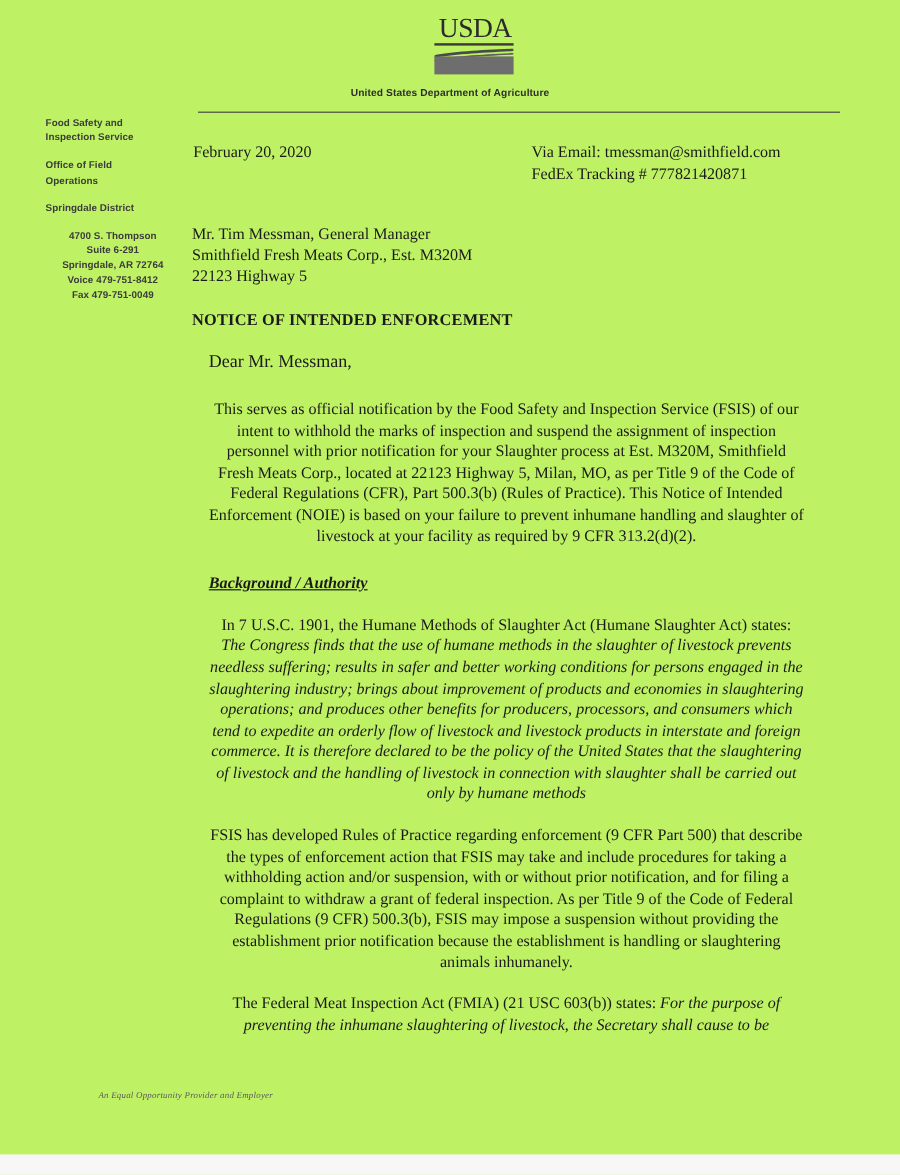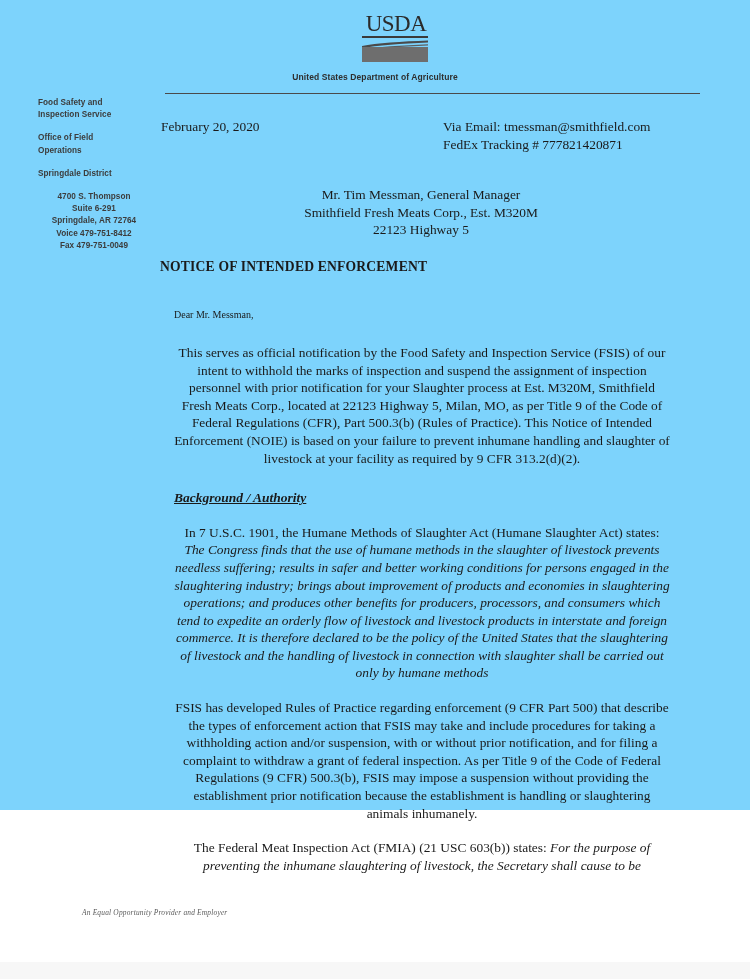--- a/index.html
+++ b/index.html
@@ -13,22 +13,22 @@
     font-family: "Liberation Serif", serif;
     color: #1a1a1a;
     position: relative;
     overflow: hidden;
   }
 
   .page {
     position: absolute;
     left: 0; top: 0;
     width: 750px;
-    height: 810px;
-    background: #7dd3fc;
+    height: 979px;
+    background: #bef264;
   }
 
   
   .masthead {
     position: absolute;
     left: 0; top: 0;
     width: 750px;
     height: 88px;
   }
   .usda-logo {
@@ -127,35 +127,34 @@
     position: absolute;
     left: 283px;
     top: 0;
     line-height: 17.6px;
   }
   .via span { display: block; white-space: nowrap; }
 
   .recipient {
     margin-top: 28px;
     line-height: 17.6px;
-    text-align: center;
   }
   .recipient span { display: block; }
 
   .notice-title {
     margin-top: 19px;
     font-weight: bold;
     font-size: 13.6px;
     letter-spacing: 0.2px;
   }
 
   .salutation {
-    margin-top: 31px;
+    margin-top: 19px;
     margin-left: 14px;
-    font-size: 10px;
+    font-size: 15px;
   }
 
   p.para {
     margin: 12px;
     margin-top: 17px;
     margin-left: 14px;
     text-align: center;
     font-size: 13.4px;
     line-height: 17.6px;
   }

